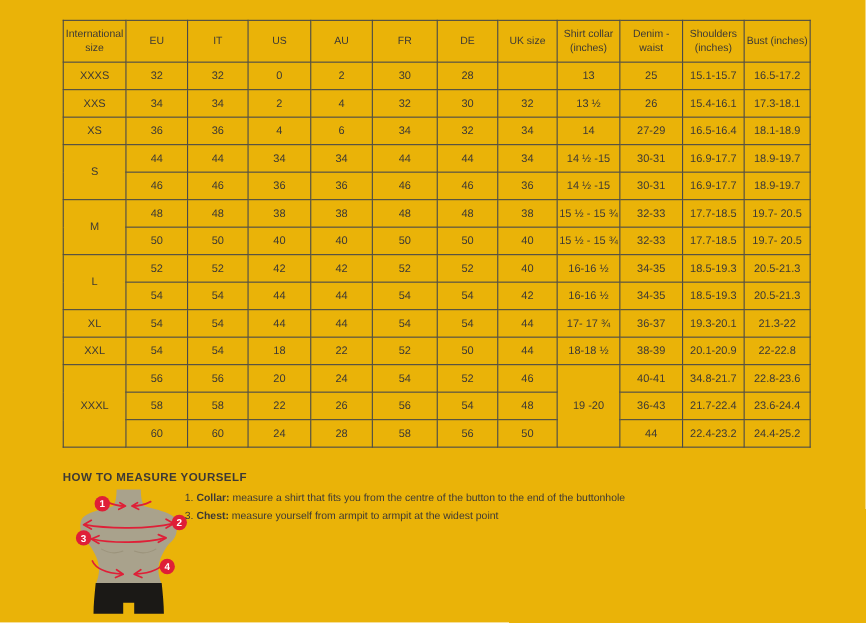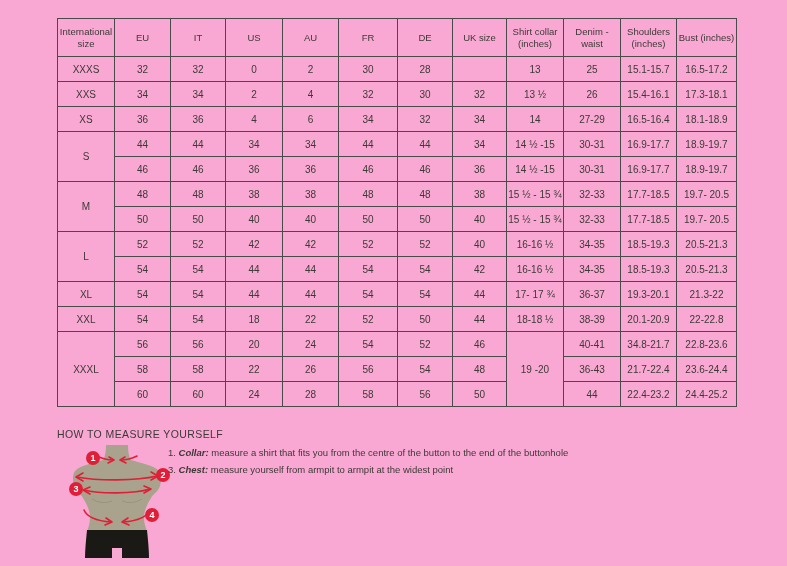--- a/index.html
+++ b/index.html
@@ -1,44 +1,44 @@
 <!DOCTYPE html>
 <html style="--red: #df1f37; --body: #a9a28c; --shorts: #1b1916; --border: #4a4a4a; --text: #3d3935;"><head>
 <meta charset="utf-8">
 <style>
   :root{
     --red:#df1f37; --body:#a9a28c; --shorts:#1b1916; --border:#4a4a4a; --text:#3d3935;
   }
   html,body{margin:0;padding:0;background:#fff;}
   .page{
-    position:relative;width:787px;height:566px;background:#f9a8d4;
+    position:relative;width:787px;height:566px;background:#eab308;
     font-family:"Liberation Sans",sans-serif;color:var(--text);overflow:hidden;
   }
   table.size-table{
     position:absolute;left:57px;top:18px;width:679px;
     border-collapse:collapse;table-layout:fixed;
   }
   .size-table th,.size-table td{
     border:1px solid var(--border);
     text-align:center;vertical-align:middle;
     font-size:10px;color:var(--text);padding:0 1px;
     overflow:hidden;
   }
   .size-table th{height:37px;font-weight:400;line-height:1.2;font-size:9.5px;}
   .size-table td{height:24px;}
   .measure-heading{
     position:absolute;left:57px;top:428px;
-    font-size:10.5px;font-weight:normal;letter-spacing:.4px;color:var(--text);
+    font-size:10.5px;font-weight:bold;letter-spacing:.4px;color:var(--text);
   }
   .mannequin{position:absolute;left:60px;top:444px;}
   ol.measure-list{
     position:absolute;left:168px;top:444px;margin:0;padding:0;list-style:none;
     font-size:9.5px;line-height:17px;color:var(--text);white-space:nowrap;
   }
-  ol.measure-list b{font-weight:bold;font-style:italic;}
+  ol.measure-list b{font-weight:bold;}
   .arrow{stroke:var(--red);stroke-width:1.6;fill:none;stroke-linecap:round;stroke-linejoin:round;}
   .marker circle{fill:var(--red);}
   .marker text{fill:#ffffff;font-size:9px;font-weight:bold;text-anchor:middle;font-family:"Liberation Sans",sans-serif;}
   .contour{stroke:#958d75;stroke-width:1;fill:none;opacity:.7;}
 </style>
 </head>
 <body>
 
 <div class="page">
 

